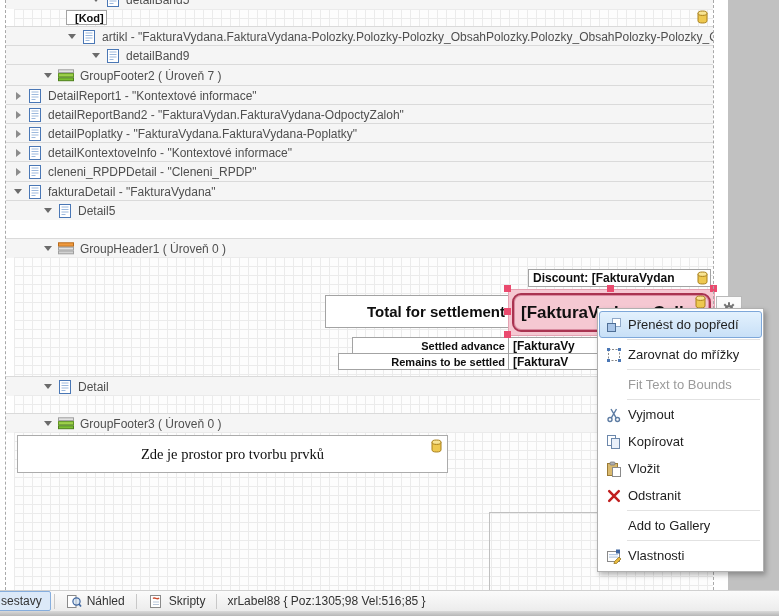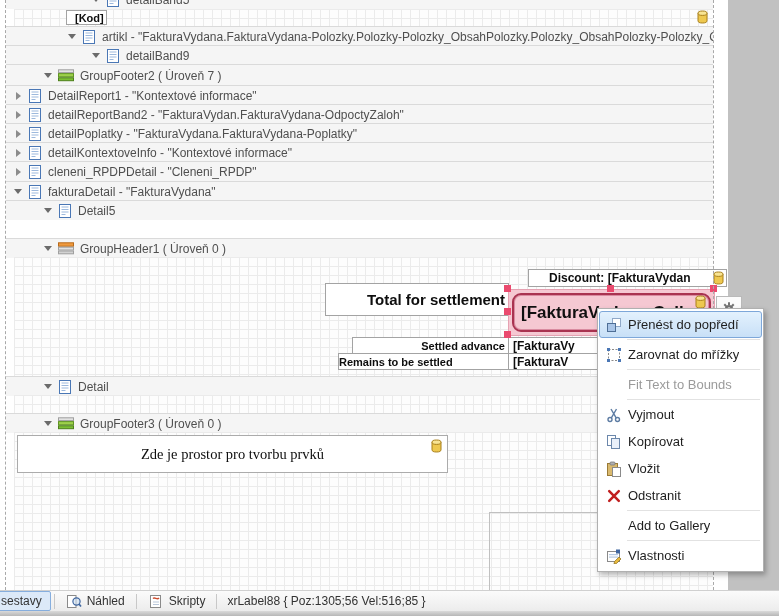--- a/index.html
+++ b/index.html
@@ -329,38 +329,38 @@
       <span class="ticon">
           <svg width="16" height="13">
             <use href="#sym-gh"></use>
           </svg>
         </span>
       <span class="tlabel">GroupHeader1 ( Úroveň 0 )</span>
     </div>
   </div>
 
   <div class="surface" style="top:257px;height:119px;">
-    <div class="cell bold" style="left:514px;top:12px;width:177px;height:16px;font-size:12px;padding-left:20px;">
+    <div class="cell bold" style="left:514px;top:12px;width:177px;height:16px;font-size:12px;padding-left:4px;">
       <span>Discount: [FakturaVydan</span>
       <span class="dbicon" style="right:2px;top:1px;">
           <svg width="11" height="14">
             <use href="#sym-db"></use>
           </svg>
         </span>
     </div>
-    <div class="cell bold" style="left:311px;top:26px;width:179px;height:31px;font-size:15px;justify-content:flex-end;padding-right:3px;">
+    <div class="cell bold" style="left:311px;top:38px;width:179px;height:31px;font-size:15px;justify-content:flex-end;padding-right:3px;">
       <span>Total for settlement</span>
     </div>
     <div class="cell bold" style="left:338px;top:80px;width:152px;height:15px;font-size:11px;justify-content:flex-end;padding-right:3px;">
       <span>Settled advance</span>
     </div>
     <div class="cell bold" style="left:494px;top:80px;width:203px;height:15px;font-size:12px;padding-left:4px;">
       <span>[FakturaVy</span>
     </div>
-    <div class="cell bold" style="left:324px;top:96px;width:166px;height:15px;font-size:11px;justify-content:flex-start;padding-right:3px;">
+    <div class="cell bold" style="left:324px;top:96px;width:166px;height:15px;font-size:11px;justify-content:flex-end;padding-right:3px;">
       <span>Remains to be settled</span>
     </div>
     <div class="cell bold" style="left:494px;top:96px;width:203px;height:15px;font-size:12px;padding-left:4px;">
       <span>[FakturaV</span>
     </div>
 
     <div class="sel-outer">
       <div class="sel-inner">[FakturaVydana Celk</div>
       <span class="dbicon" style="left:186px;top:5px;">
           <svg width="11" height="14">
@@ -516,17 +516,17 @@
     <div class="ssep"></div>
     <div class="stab">
       <span style="display:flex;">
           <svg width="16" height="15">
             <use href="#sym-scripts"></use>
           </svg>
         </span>
       <span>Skripty</span>
     </div>
     <div class="ssep"></div>
-    <span class="sinfo">xrLabel88 { Poz:1305;56 Vel:516;85 }</span>
+    <span class="sinfo">xrLabel88 { Poz:1305;98 Vel:516;85 }</span>
   </div>
   <div class="sbottom"></div>
 
 </div>
 
 </body></html>

